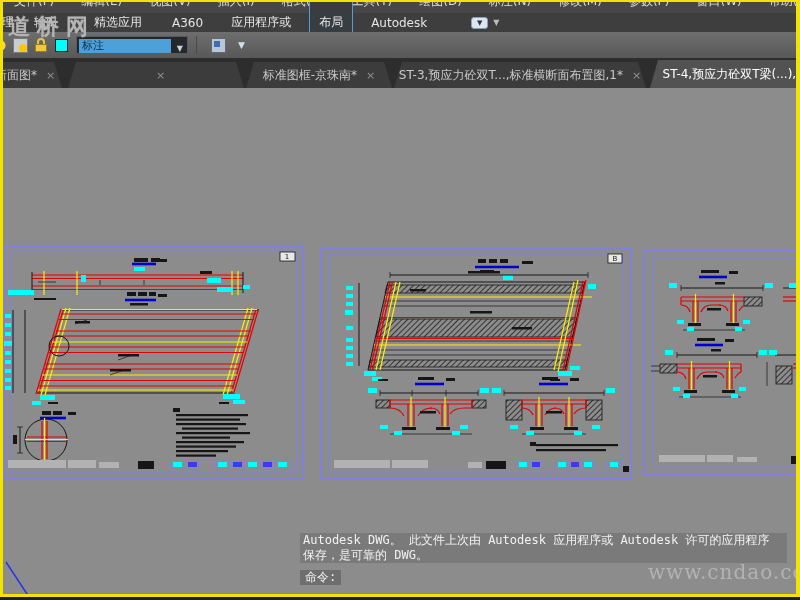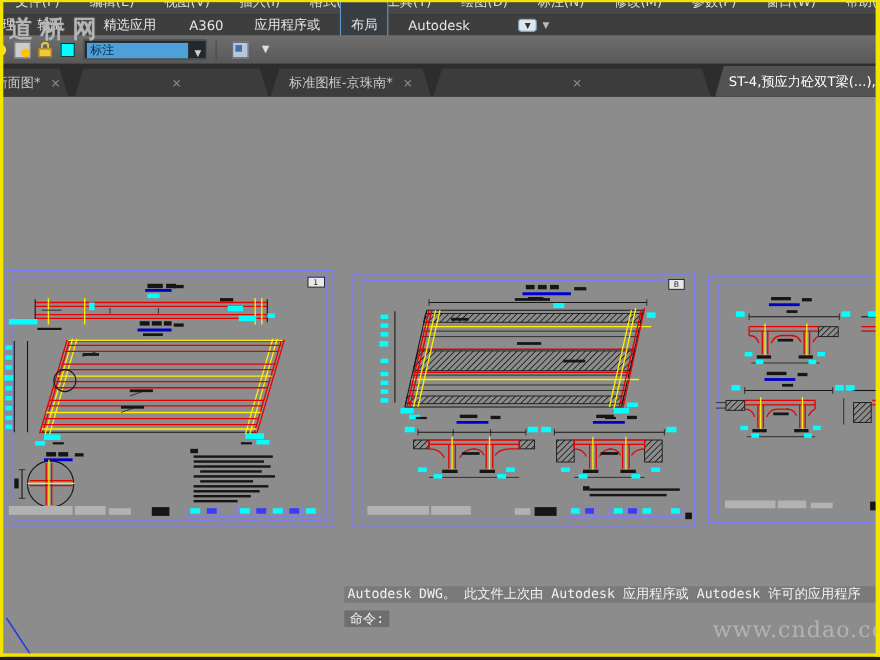--- a/index.html
+++ b/index.html
@@ -47,21 +47,21 @@
   .sy{stroke:var(--cad-yellow);stroke-width:1.2;fill:none}
   .sk{stroke:#161616;stroke-width:1;fill:none}
   .skt{stroke:#161616;stroke-width:.7;fill:none}
   .sv{stroke:var(--paper-border);stroke-width:1.4;fill:none}
   .bl{stroke:var(--title-blue);stroke-width:2.6;fill:none}
   .fc{fill:var(--cad-cyan)}
   .fk{fill:#161616}
   .flight{fill:#b2b2b2}
   .cellv{stroke:var(--paper-border);stroke-width:.8;fill:none}
   
-  #cmd{left:313px;top:533px;width:487px;color:#f2f2f2;font-family:"DejaVu Sans Mono","Liberation Mono",monospace;font-size:12px;line-height:15px}
+  #cmd{left:300px;top:533px;width:487px;color:#f2f2f2;font-family:"DejaVu Sans Mono","Liberation Mono",monospace;font-size:12px;line-height:15px}
   #cmd .hist{background:rgba(90,90,90,.35);padding-left:3px;white-space:nowrap}
   #cmd .prompt{display:inline-block;background:#6e6e6e;padding:0 5px;margin-top:7px}
   #cmd .prompt2{position:absolute;top:64px;left:0;background:#6e6e6e;padding:0 5px;height:6px;overflow:hidden}
   
   #wm-top{left:8px;top:12px;font-size:22px;font-weight:bold;letter-spacing:7px;color:rgba(220,220,220,.55);text-shadow:0 0 1px #888}
   #wm-bottom{left:648px;top:560px;font-family:"DejaVu Serif","Liberation Serif",serif;font-size:20px;color:rgba(230,230,230,.42);letter-spacing:1px}
   
   .frame{background:var(--frame-yellow);z-index:50;pointer-events:none}
   #fl{left:0;top:0;width:3px;height:597px}
   #fr{right:0;top:0;width:4px;height:597px}
@@ -122,20 +122,21 @@
     <span class="x">×</span>
   </div>
   <div class="ftab" style="width:176px;margin-left:6px">
     <span class="x">×</span>
   </div>
   <div class="ftab" style="width:146px;margin-left:2px">
     <span>标准图框-京珠南*</span>
     <span class="x">×</span>
   </div>
   <div class="ftab" style="width:252px;margin-left:2px">
+    <span>ST-3,预应力砼双T...,标准横断面布置图,1*</span>
     <span class="x">×</span>
   </div>
   <div class="ftab active" style="width:190px;margin-left:4px">
     <span>ST-4,预应力砼双T梁(...),双T梁</span>
   </div>
 </div>
 
 <div id="canvas" class="abs">
 
   <svg style="left:4px;top:157px" width="300" height="234" viewBox="0 0 300 234">
@@ -564,20 +565,21 @@
     </g>
   </svg>
 
   <svg style="left:0;top:472px" width="40" height="37" viewBox="0 0 40 37">
     <line x1="6" y1="2" x2="29" y2="37" stroke="#2233ee" stroke-width="1.4"></line>
   </svg>
 </div>
 
 <div id="cmd" class="abs">
   <div class="hist">Autodesk DWG。  此文件上次由 Autodesk 应用程序或 Autodesk 许可的应用程序</div>
+  <div class="hist">保存，是可靠的 DWG。</div>
   <span class="prompt">命令:</span>
   <span class="prompt2">命令:</span>
 </div>
 
 <div id="wm-top" class="abs">道桥网</div>
 <div id="wm-bottom" class="abs">www.cndao.com</div>
 
 <div id="fl" class="abs frame"></div>
 <div id="fr" class="abs frame"></div>
 <div id="ft" class="abs frame"></div>

